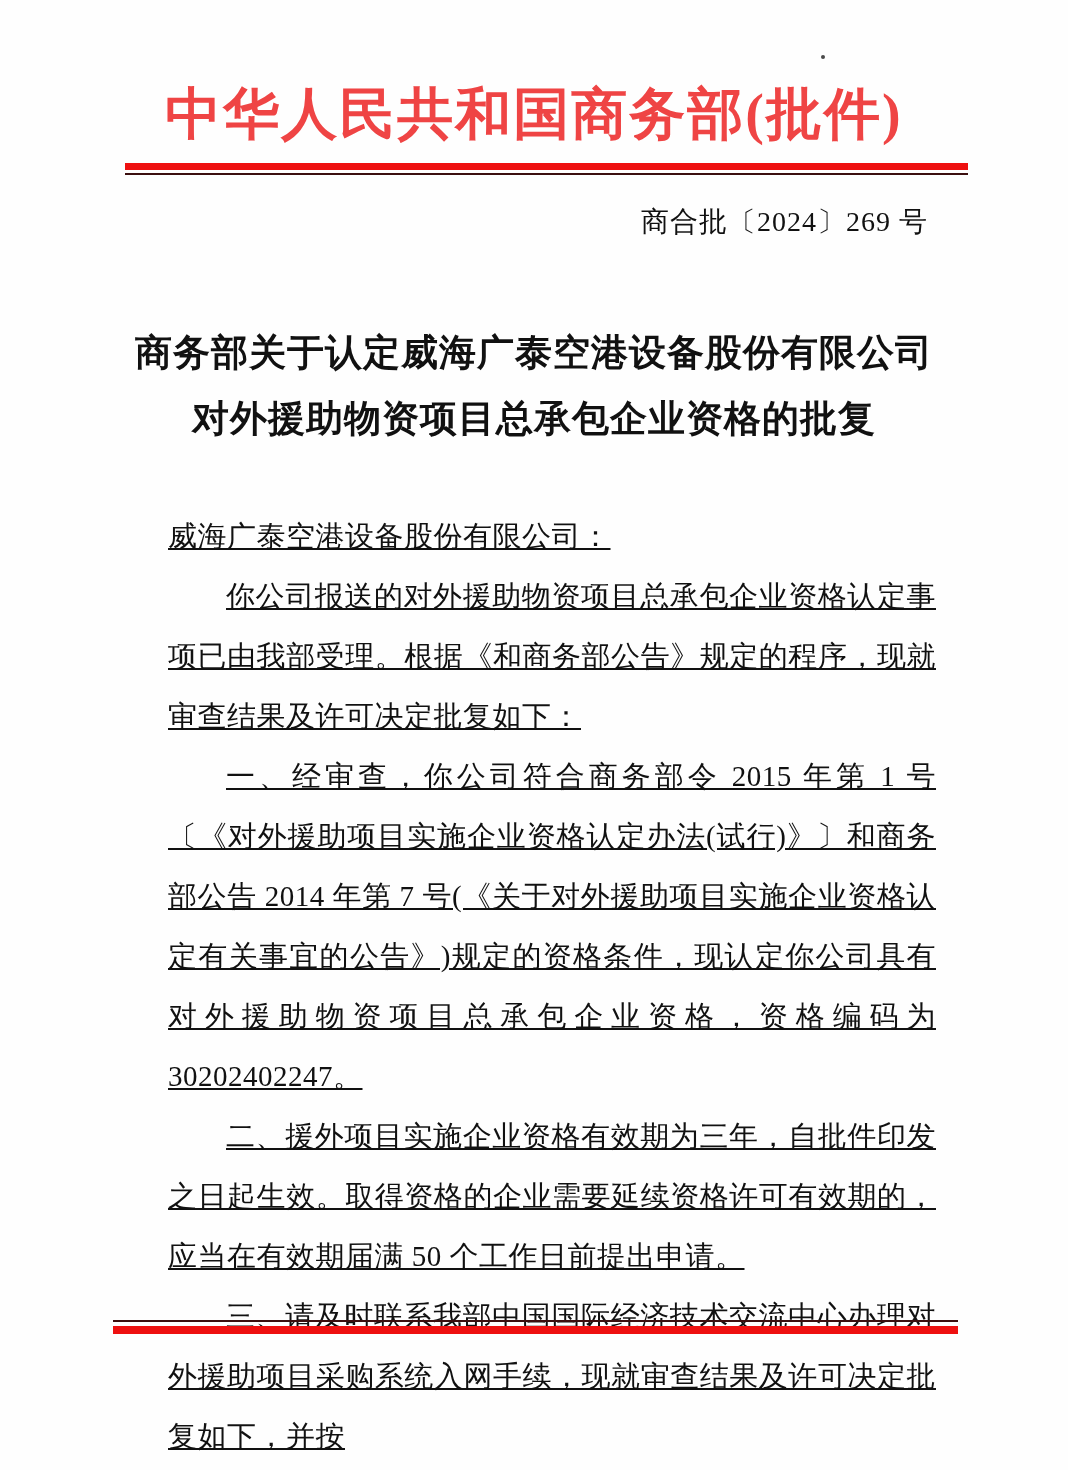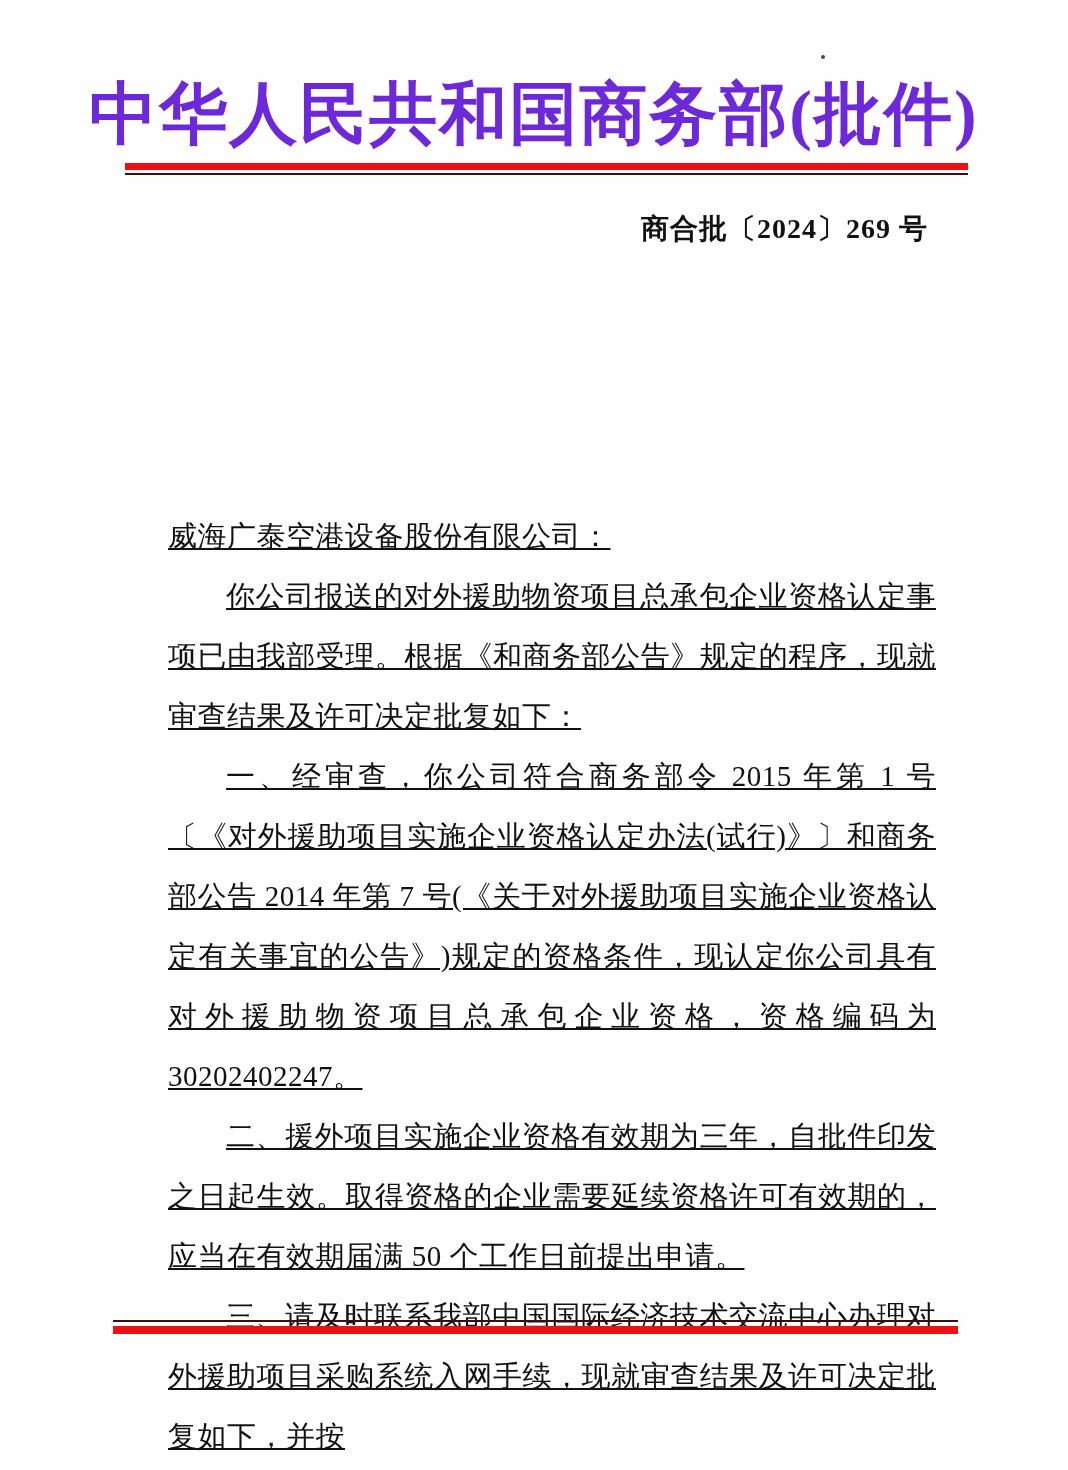--- a/index.html
+++ b/index.html
@@ -20,23 +20,23 @@
     inset: 0;
     background: #fefefe;
   }
   
   .letterhead {
     position: absolute;
     top: 64px;
     left: 0;
     width: 100%;
     text-align: center;
-    font-size: 68px;
+    font-size: 56px;
     font-weight: 700;
-    color: #6d28d9;
+    color: #ef4444;
     letter-spacing: 2px;
     line-height: 100px;
     white-space: nowrap;
   }
   
   .rule-top {
     position: absolute;
     top: 163px;
     left: 125px;
     width: 843px;
@@ -46,26 +46,25 @@
     background: #ee1010;
   }
   .rule-top .dark-line {
     margin-top: 3px;
     height: 2px;
     background: #3c0f0f;
   }
   
   .doc-number {
     position: absolute;
-    top: 210px;
+    top: 203px;
     right: 140px;
     font-size: 28px;
     letter-spacing: 1px;
     white-space: nowrap;
-    font-weight: bold;
   }
   
   .doc-title {
     position: absolute;
     top: 320px;
     left: 0;
     width: 100%;
     text-align: center;
     font-weight: 700;
     font-size: 37px;
@@ -128,20 +127,24 @@
 
   <div class="speck"></div>
 
   <div class="rule-top">
     <div class="red-bar"></div>
     <div class="dark-line"></div>
   </div>
 
   <div class="doc-number">商合批〔2024〕269 号</div>
 
+  <div class="doc-title">
+    <div class="t-line">商务部关于认定威海广泰空港设备股份有限公司</div>
+    <div class="t-line">对外援助物资项目总承包企业资格的批复</div>
+  </div>
 
   <div class="body-text">
     <p class="addressee">威海广泰空港设备股份有限公司：</p>
     <p>你公司报送的对外援助物资项目总承包企业资格认定事项已由我部受理。根据《和商务部公告》规定的程序，现就审查结果及许可决定批复如下：</p>
     <p>一、经审查，你公司符合商务部令 2015 年第 1 号〔《对外援助项目实施企业资格认定办法(试行)》〕和商务部公告 2014 年第 7 号(《关于对外援助项目实施企业资格认定有关事宜的公告》)规定的资格条件，现认定你公司具有对外援助物资项目总承包企业资格，资格编码为 30202402247。</p>
     <p>二、援外项目实施企业资格有效期为三年，自批件印发之日起生效。取得资格的企业需要延续资格许可有效期的，应当在有效期届满 50 个工作日前提出申请。</p>
     <p>三、请及时联系我部中国国际经济技术交流中心办理对外援助项目采购系统入网手续，现就审查结果及许可决定批复如下，并按</p>
   </div>
 
   <div class="rule-bottom">

